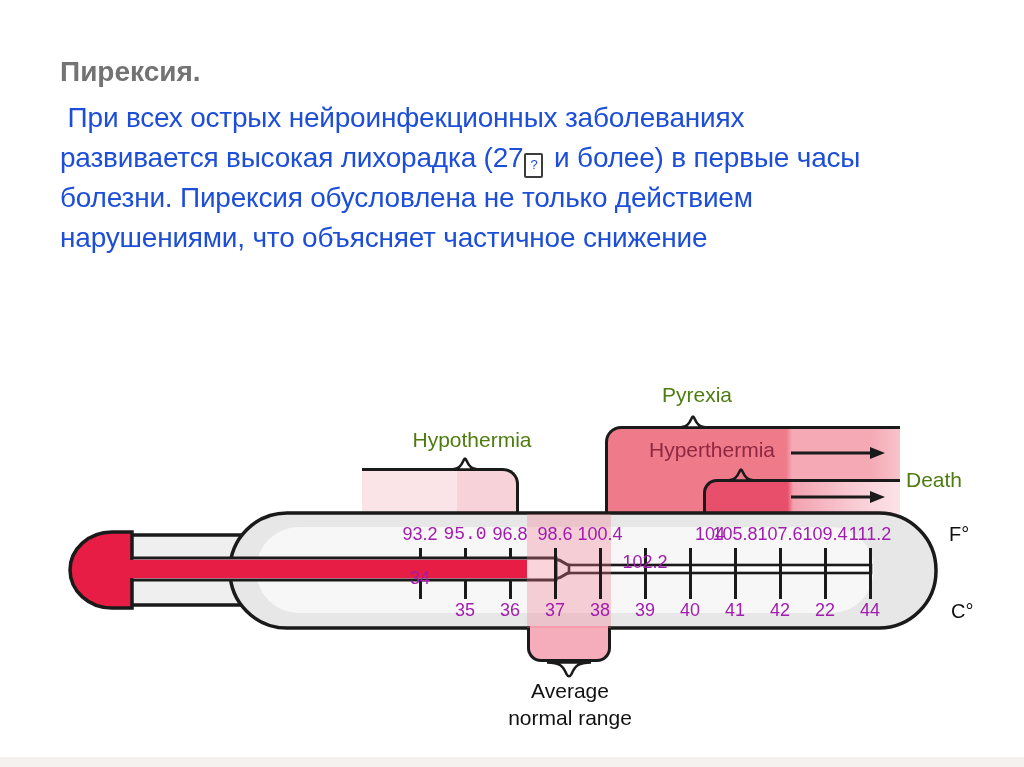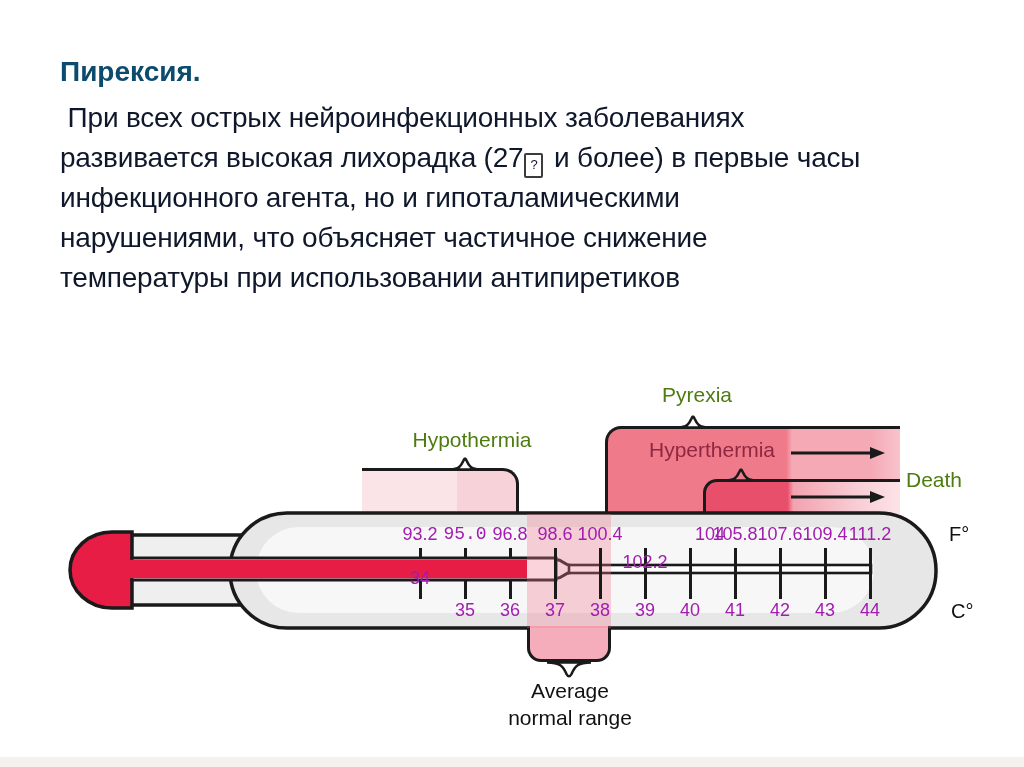--- a/index.html
+++ b/index.html
@@ -3,23 +3,23 @@
 <meta charset="utf-8">
 <style>
   html,body{margin:0;padding:0;}
   body{
     width:1024px;height:767px;position:relative;overflow:hidden;
     background:#ffffff;font-family:"Liberation Sans",sans-serif;
   }
   
   .slide-title{
     position:absolute;left:60px;top:56px;
-    font-size:28px;font-weight:700;color:#0c4a6e;white-space:pre;
+    font-size:28px;font-weight:700;color:#737373;white-space:pre;
   }
-  .para{position:absolute;left:60px;top:98px;color:#0f172a;}
+  .para{position:absolute;left:60px;top:98px;color:#1d4ed8;}
   .para .line{font-size:28px;line-height:40px;white-space:pre;letter-spacing:-0.2px;}
   .glyph-box{
     display:inline-block;width:15px;height:21px;border:2px solid #3c3c3c;border-radius:2px;
     font-size:13px;line-height:19px;text-align:center;vertical-align:-2px;margin:0 3px 0 1px;
   }
   
   .zone{position:absolute;box-sizing:border-box;}
   .zone-hypothermia{
     left:362px;top:468px;width:157px;height:46px;
     border-top:3.5px solid #1a1a1a;border-right:3.5px solid #1a1a1a;
@@ -64,23 +64,22 @@
   .bottom-strip{position:absolute;left:0;bottom:0;width:1024px;height:10px;background:#f4f1ee;}
 </style>
 </head>
 <body>
 
 <div class="slide-title">Пирексия.</div>
 
 <div class="para">
   <div class="line"> При всех острых нейроинфекционных заболеваниях</div>
   <div class="line"><span>развивается высокая лихорадка (27</span><span class="glyph-box">?</span><span> и более) в первые часы</span></div>
-  <div class="line">инфекционного агента, но и гипоталамическими</div>
+  <div class="line">болезни. Пирексия обусловлена не только действием</div>
   <div class="line">нарушениями, что объясняет частичное снижение</div>
-  <div class="line">температуры при использовании антипиретиков</div>
 </div>
 
 <div class="zone zone-hypothermia"></div>
 <div class="zone zone-pyrexia"></div>
 <div class="zone zone-death"></div>
 
 <svg class="brace" style="left:450px;top:457px" width="30" height="14" viewBox="0 0 30 14">
   <path d="M0,12.5 C9,12.5 11,9 13.5,3.5 C14.5,1 15.5,1 16.5,3.5 C19,9 21,12.5 30,12.5 Z" fill="#ffffff" stroke="#1a1a1a" stroke-width="2.6"></path>
 </svg>
 <svg class="brace" style="left:678px;top:415px" width="30" height="14" viewBox="0 0 30 14">
@@ -139,21 +138,21 @@
 <div>
     <div class="scale-num" style="left: 420px; top: 568px;">34</div>
     <div class="scale-num" style="left: 465px; top: 600px;">35</div>
     <div class="scale-num" style="left: 510px; top: 600px;">36</div>
     <div class="scale-num" style="left: 555px; top: 600px;">37</div>
     <div class="scale-num" style="left: 600px; top: 600px;">38</div>
     <div class="scale-num" style="left: 645px; top: 600px;">39</div>
     <div class="scale-num" style="left: 690px; top: 600px;">40</div>
     <div class="scale-num" style="left: 735px; top: 600px;">41</div>
     <div class="scale-num" style="left: 780px; top: 600px;">42</div>
-    <div class="scale-num" style="left: 825px; top: 600px;">43</div>
+    <div class="scale-num" style="left: 825px; top: 600px;">22</div>
     <div class="scale-num" style="left: 870px; top: 600px;">44</div>
   </div>
 <div>
     <div class="tick" style="left: 419px; top: 548px; height: 11px;"></div>
     <div class="tick" style="left: 419px; top: 580px; height: 19px;"></div>
     <div class="tick" style="left: 464px; top: 548px; height: 11px;"></div>
     <div class="tick" style="left: 464px; top: 580px; height: 19px;"></div>
     <div class="tick" style="left: 509px; top: 548px; height: 11px;"></div>
     <div class="tick" style="left: 509px; top: 580px; height: 19px;"></div>
     <div class="tick" style="left: 554px; top: 548px; height: 51px;"></div>

